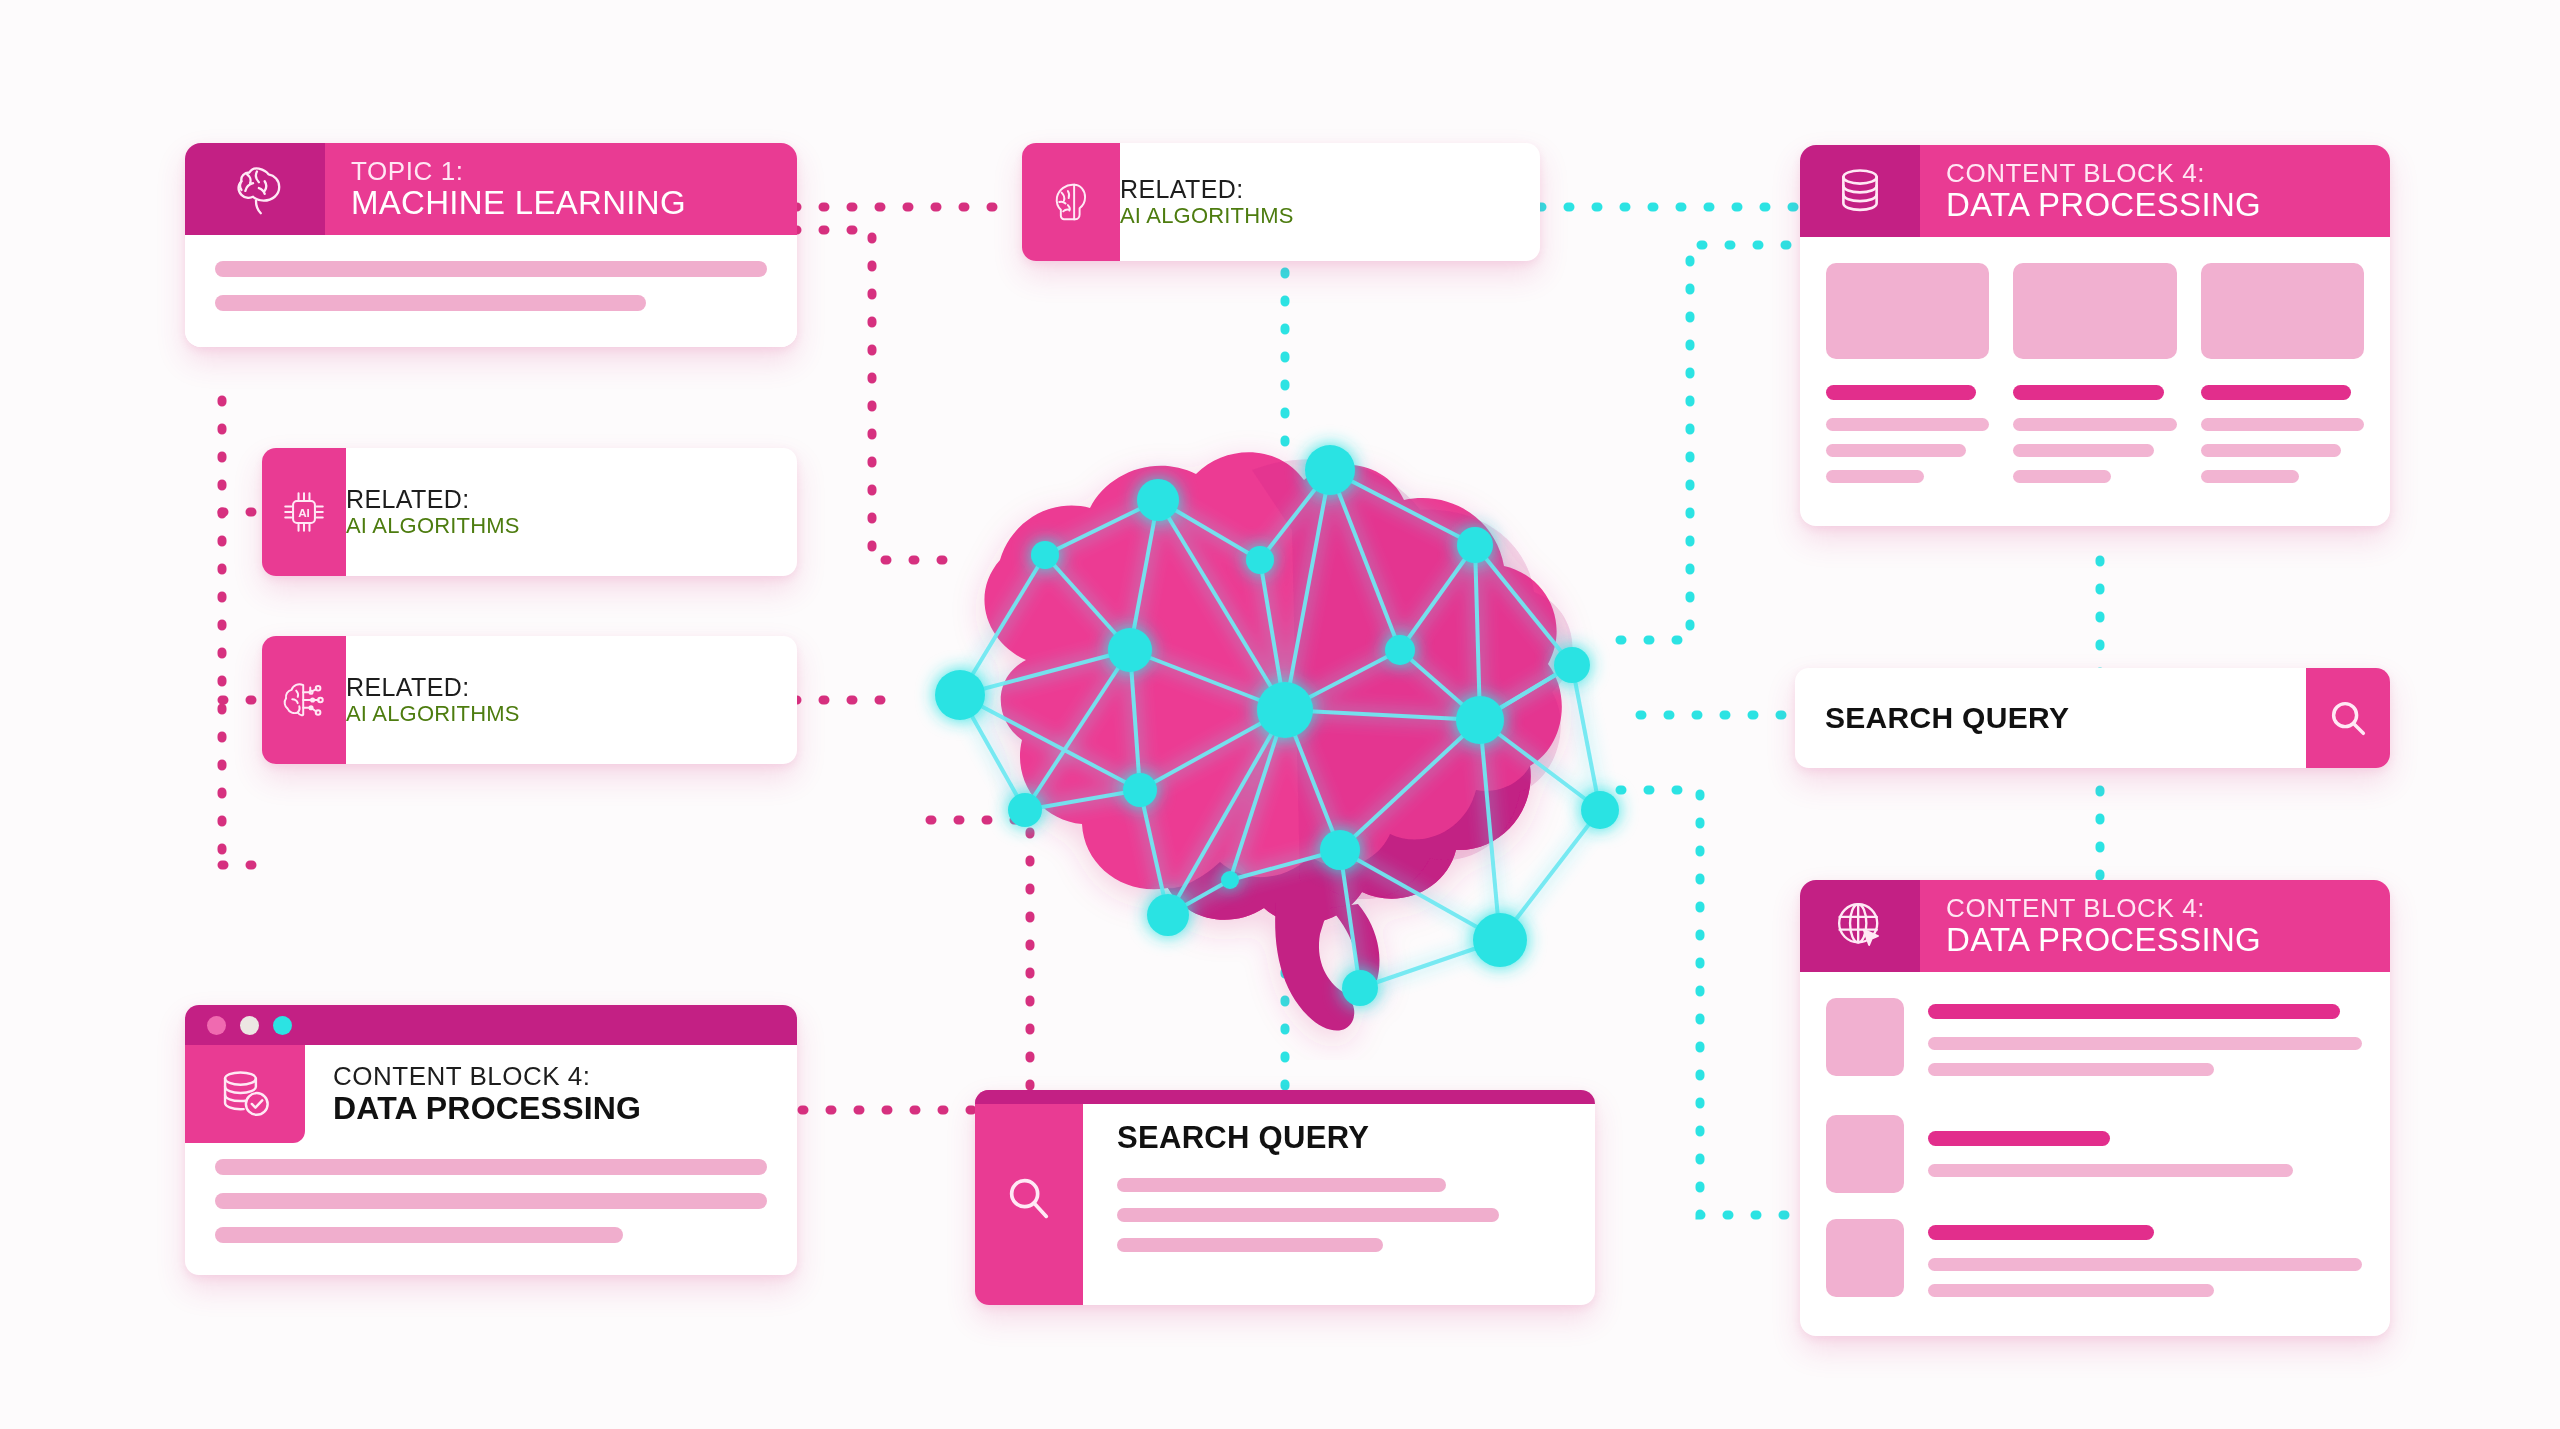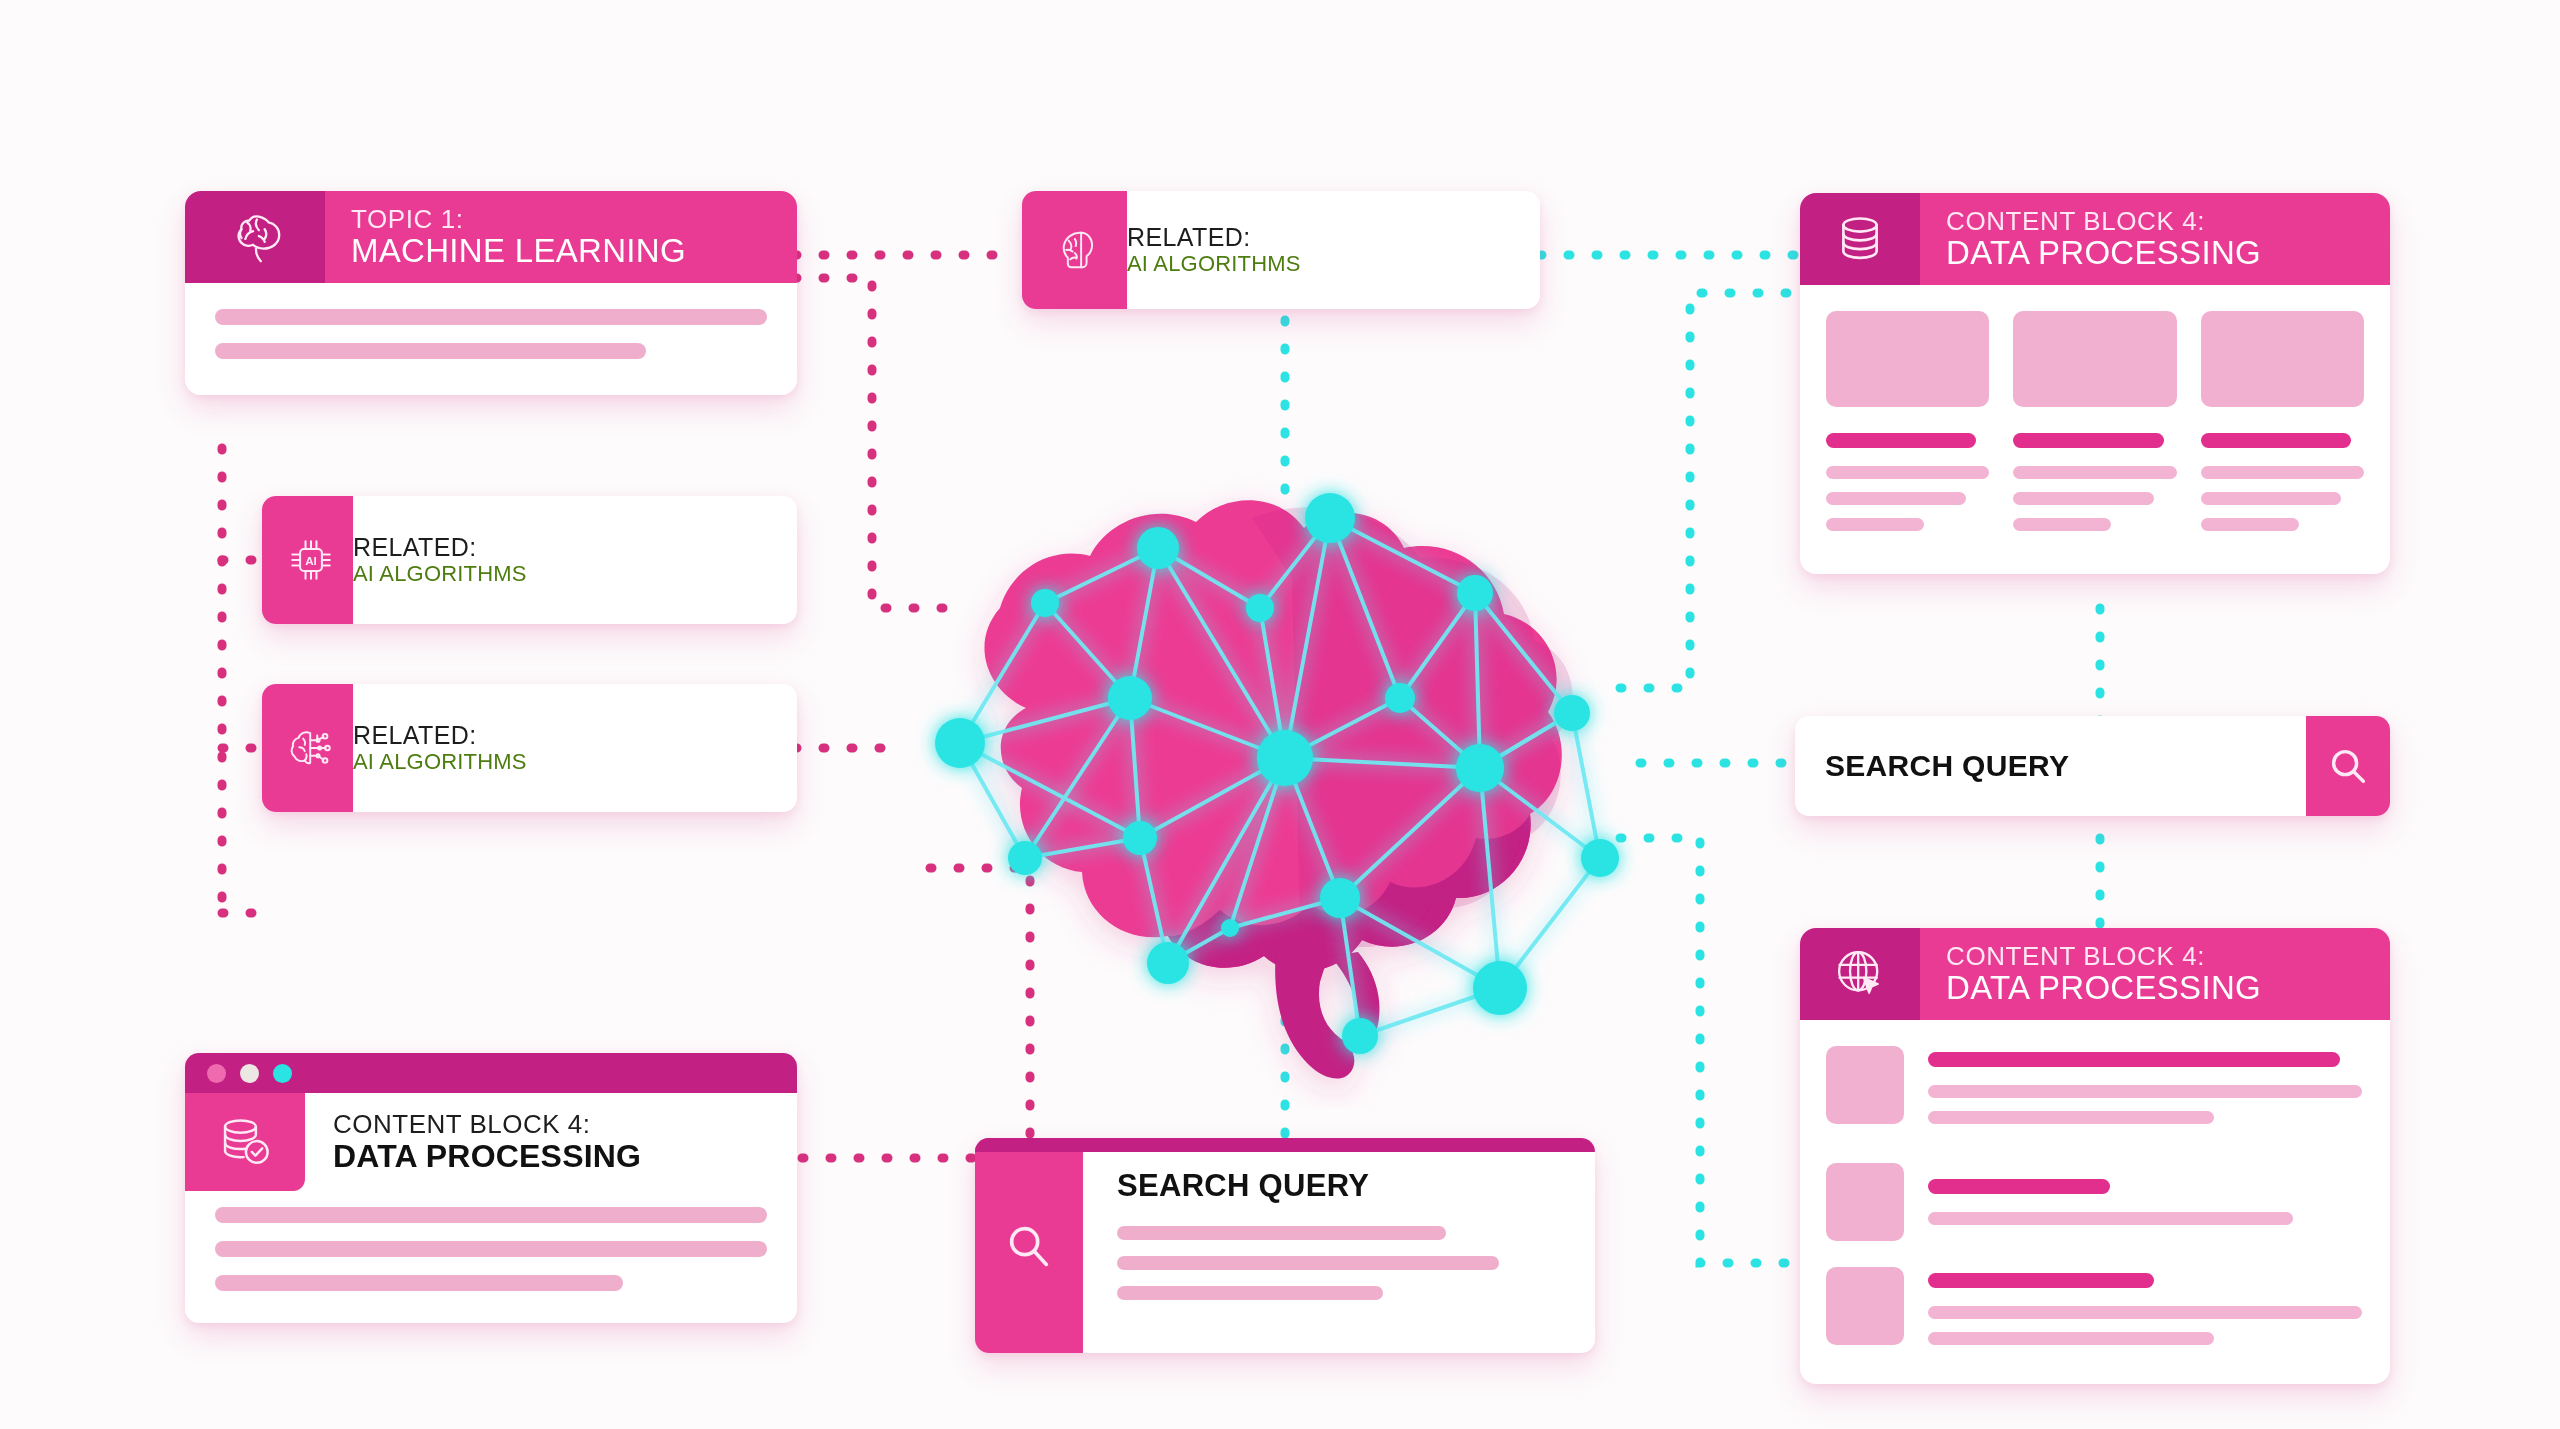--- a/index.html
+++ b/index.html
@@ -3,21 +3,21 @@
 <meta charset="utf-8">
 <style>
   html,body{margin:0;padding:0;}
   body{
     width:2560px;height:1429px;
     background:#fdfbfc;
     font-family:"Liberation Sans", sans-serif;
     overflow:hidden;
     position:relative;
   }
-  #stage{position:absolute;inset:0;margin-top:48px;}
+  #stage{position:absolute;inset:0;}
 
   
   #wires{position:absolute;left:0;top:0;width:2560px;height:1429px;pointer-events:none;z-index:1;}
 
   
   .card{position:absolute;z-index:3;border-radius:14px;
         box-shadow:0 14px 30px rgba(214,51,132,.16), 0 3px 8px rgba(214,51,132,.10);}
 
   
   .topic-card{background:#ffffff;border-radius:16px;overflow:hidden;}
@@ -27,21 +27,21 @@
                 justify-content:center;padding-left:26px;}
   .kicker{color:#ffe7f4;font-size:26px;letter-spacing:.6px;line-height:1.05;
           font-weight:400;text-transform:uppercase;}
   .headline{color:#ffffff;font-size:33px;font-weight:400;letter-spacing:.3px;
             line-height:1.08;text-transform:uppercase;}
   .topic-body{padding:26px 30px 34px 30px;background:#fff;}
   .bar{border-radius:20px;height:16px;margin-bottom:18px;background:#f0aecd;}
 
   
   .pill{display:flex;align-items:stretch;background:#ffffff;border-radius:14px;overflow:hidden;}
-  .pill-icon{width:84px;background:#e93b93;display:flex;align-items:center;justify-content:center;flex:0 0 84px;padding-left:7px;}
+  .pill-icon{width:84px;background:#e93b93;display:flex;align-items:center;justify-content:center;flex:0 0 84px;}
   .pill-text{flex:1;display:flex;flex-direction:column;justify-content:center;}
   .pill-kicker{color:#1d1d1d;font-size:25px;letter-spacing:.4px;line-height:1.1;text-transform:uppercase;font-weight:400;}
   .pill-head{color:#4d7c0f;font-size:22px;font-weight:400;letter-spacing:.2px;line-height:1.1;text-transform:uppercase;}
 
   
   .cb{background:#ffffff;border-radius:16px;overflow:hidden;}
   .cb-head{display:flex;align-items:stretch;height:92px;}
   .cb-icon{width:120px;background:#c32084;display:flex;align-items:center;justify-content:center;}
   .cb-titles{flex:1;background:#e93b93;display:flex;flex-direction:column;justify-content:center;padding-left:26px;}
   .cb-body{padding:26px 26px 30px 26px;display:flex;gap:24px;}

